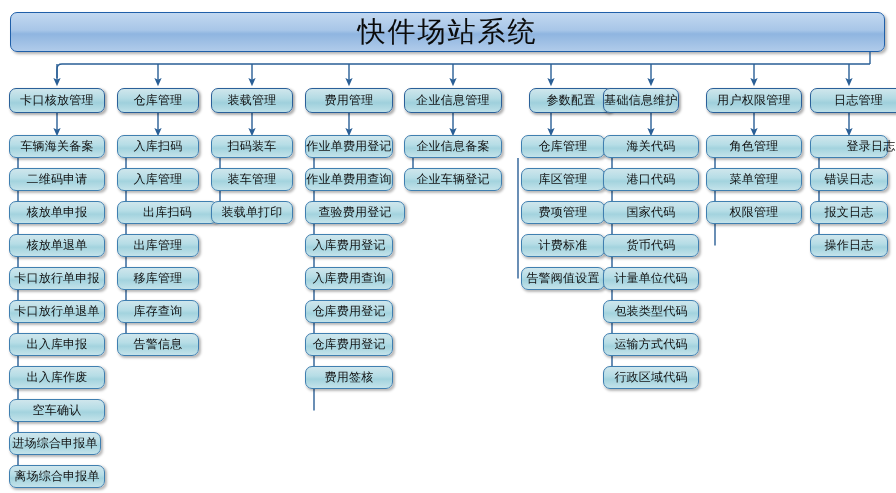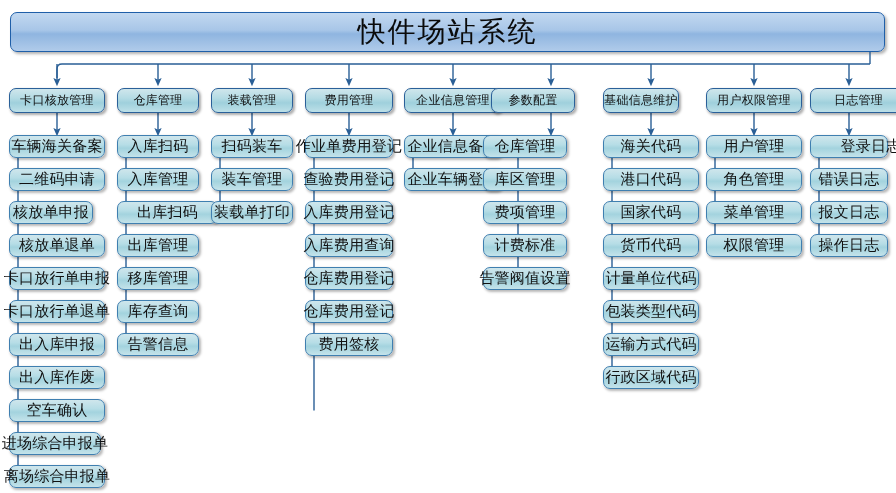--- a/index.html
+++ b/index.html
@@ -89,21 +89,21 @@
     height: 23px;
     margin-bottom: 10px;
     border: 1.1px solid #3f7fb0;
     border-radius: 7px;
     background: linear-gradient(to bottom, #cfe6ec 0%, #b6dde6 42%, #a3d3de 58%, #c4e3ea 100%);
     box-shadow: 1.5px 1.5px 2.5px rgba(0,0,0,0.28);
     display: flex;
     align-items: center;
     justify-content: center;
     color: #111111;
-    font-size: 15px;
+    font-size: 12px;
     font-family: "DejaVu Serif", "Liberation Serif", serif;
     white-space: nowrap;
     letter-spacing: 0.2px;
   }
 </style>
 </head>
 <body>
 
 <div id="diagram">
 
@@ -154,21 +154,21 @@
         <path d="M819,158 L819,245.5"></path>
       </g>
   </svg>
 
   <div id="columns">
       <div class="col" style="left: 9px; width: 96px;">
         <div class="head-box" style="width: 96px;">卡口核放管理</div>
         <div class="items" style="width: 96px;">
           <div class="item-box" style="width: 96px;">车辆海关备案</div>
           <div class="item-box" style="width: 96px;">二维码申请</div>
-          <div class="item-box" style="width: 84px; text-align: right;">核放单申报</div>
+          <div class="item-box" style="width: 96px; text-align: right;">核放单申报</div>
           <div class="item-box" style="width: 96px;">核放单退单</div>
           <div class="item-box" style="width: 96px;">卡口放行单申报</div>
           <div class="item-box" style="width: 96px;">卡口放行单退单</div>
           <div class="item-box" style="width: 96px;">出入库申报</div>
           <div class="item-box" style="width: 96px;">出入库作废</div>
           <div class="item-box" style="width: 96px;">空车确认</div>
           <div class="item-box" style="width: 92px;">进场综合申报单</div>
           <div class="item-box" style="width: 96px;">离场综合申报单</div>
         </div>
       </div>
@@ -189,36 +189,37 @@
         <div class="items" style="width: 82px;">
           <div class="item-box" style="width: 82px;">扫码装车</div>
           <div class="item-box" style="width: 82px;">装车管理</div>
           <div class="item-box" style="width: 82px;">装载单打印</div>
         </div>
       </div>
       <div class="col" style="left: 305px; width: 88px;">
         <div class="head-box" style="width: 88px;">费用管理</div>
         <div class="items" style="width: 88px;">
           <div class="item-box" style="width: 88px;">作业单费用登记</div>
-          <div class="item-box" style="width: 88px;">查验费用登记</div>
+          <div class="item-box" style="width: 88px;">作业单费用查询</div>
+          <div class="item-box" style="width: 100px;">查验费用登记</div>
           <div class="item-box" style="width: 88px;">入库费用登记</div>
           <div class="item-box" style="width: 88px;">入库费用查询</div>
           <div class="item-box" style="width: 88px;">仓库费用登记</div>
           <div class="item-box" style="width: 88px;">仓库费用登记</div>
           <div class="item-box" style="width: 88px;">费用签核</div>
         </div>
       </div>
       <div class="col" style="left: 404px; width: 98px;">
         <div class="head-box" style="width: 98px;">企业信息管理</div>
         <div class="items" style="width: 98px;">
           <div class="item-box" style="width: 98px;">企业信息备案</div>
           <div class="item-box" style="width: 98px;">企业车辆登记</div>
         </div>
       </div>
-      <div class="col" style="left: 483px; width: 84px; padding-left: 8px;">
+      <div class="col" style="left: 521px; width: 84px; padding-left: 8px;">
         <div class="head-box" style="width: 84px;">参数配置</div>
         <div class="items" style="width: 84px;">
           <div class="item-box" style="width: 84px;">仓库管理</div>
           <div class="item-box" style="width: 84px;">库区管理</div>
           <div class="item-box" style="width: 84px;">费项管理</div>
           <div class="item-box" style="width: 84px;">计费标准</div>
           <div class="item-box" style="width: 84px;">告警阀值设置</div>
         </div>
       </div>
       <div class="col" style="left: 603px; width: 96px;">
@@ -230,21 +231,20 @@
           <div class="item-box" style="width: 96px;">货币代码</div>
           <div class="item-box" style="width: 96px;">计量单位代码</div>
           <div class="item-box" style="width: 96px;">包装类型代码</div>
           <div class="item-box" style="width: 96px; text-align: right;">运输方式代码</div>
           <div class="item-box" style="width: 96px;">行政区域代码</div>
         </div>
       </div>
       <div class="col" style="left: 706px; width: 96px;">
         <div class="head-box" style="width: 96px;">用户权限管理</div>
         <div class="items" style="width: 96px;">
-          <div class="item-box" style="width: 96px;">用户管理</div>
           <div class="item-box" style="width: 96px;">角色管理</div>
           <div class="item-box" style="width: 96px;">菜单管理</div>
           <div class="item-box" style="width: 96px;">权限管理</div>
         </div>
       </div>
       <div class="col" style="left: 810px; width: 78px;">
         <div class="head-box" style="width: 97px; font-family: Liberation Serif, serif;">日志管理</div>
         <div class="items" style="width: 78px;">
           <div class="item-box" style="width: 78px; padding-left: 44px;">登录日志</div>
           <div class="item-box" style="width: 78px;">错误日志</div>

